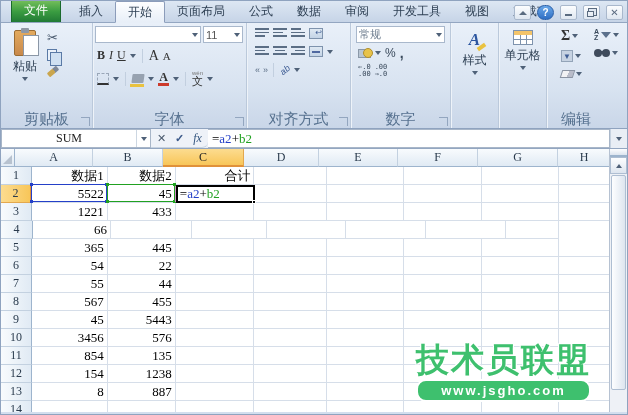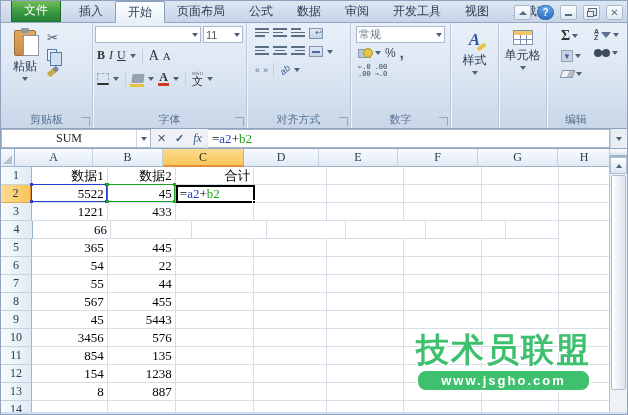--- a/index.html
+++ b/index.html
@@ -19,21 +19,21 @@
     border:1px solid #a9b8cc; border-radius:2px; background:linear-gradient(#fcfdfe,#dfe7f1); }
   .wc.round { border-radius:8px; background:linear-gradient(#6aa7e8,#2f6fc4); color:#fff; border-color:#2a5fa8; font-weight:bold; }
   .chev-up { width:0; height:0; border-left:4px solid transparent; border-right:4px solid transparent; border-bottom:4px solid #5a6b80; }
   .min-glyph { width:7px; height:2px; background:#5a6b80; margin-top:5px; }
   .restore-glyph { width:7px; height:6px; border:1px solid #5a6b80; box-shadow:2px -2px 0 -0px #dfe7f1, 2px -2px 0 1px #5a6b80; margin:2px 2px 0 0; }
 
   
   .ribbon { height:106px; background:linear-gradient(#e9f0f9,#d7e2f0 65%,#c9d6e8); border-bottom:1px solid #8fa3bf; display:flex; }
   .rgroup { position:relative; display:flex; flex-direction:column; border-right:1px solid #bbc9db; box-shadow:1px 0 0 #eef3f9; padding:3px 2px 0 2px; }
   .rgroup .gbody { flex:1; display:flex; }
-  .glabel { height:16px; font-size:11px; color:#56718f; text-align:center; line-height:14px; }
+  .glabel { height:16px; font-size:15px; color:#56718f; text-align:center; line-height:14px; }
   .launcher { position:absolute; right:2px; bottom:2px; width:9px; height:9px; border-left:1px solid #93a6bf; border-bottom:1px solid #93a6bf; transform:rotate(180deg); font-size:7px; color:#6e83a0; line-height:8px; text-align:center; }
   .smallbtn { display:flex; align-items:center; gap:2px; padding:1px 2px; }
 
   
   .g-clip { width:92px; }
   .bigbtn { width:44px; display:flex; flex-direction:column; align-items:center; justify-content:flex-start; padding-top:4px; gap:2px; font-size:12px; color:#2c3e52; }
   .clipboard-ic { position:relative; width:22px; height:26px; background:linear-gradient(#e3aa5e,#c9894b); border:1px solid #9a6c33; border-radius:2px; }
   .clipboard-ic::before { content:""; position:absolute; left:6px; top:-3px; width:8px; height:5px; background:#8f98a5; border-radius:1px; }
   .clipboard-ic::after { content:""; position:absolute; right:-4px; top:4px; width:14px; height:19px; background:#fff; border:1px solid #8b97a6; }
   .clip-col { display:flex; flex-direction:column; justify-content:flex-start; gap:4px; padding-top:4px; }
@@ -136,21 +136,21 @@
     display:flex; align-items:center; justify-content:flex-end; padding:0 3px; position:relative; }
   .cell.ref-blue, .cell.ref-green { z-index:2; }
   .cell.ref-blue::before { content:""; position:absolute; inset:-1px 0 0 -1px; border:1.5px solid #2440c8; pointer-events:none; }
   .cell.ref-green::before { content:""; position:absolute; inset:-1px 0 0 -1px; border:1.5px solid #21a121; pointer-events:none; }
   .hdl { position:absolute; width:3px; height:3px; z-index:3; }
   .cell.edit { justify-content:flex-start; background:#fff; border:2px solid #000; padding-left:2px; z-index:4;
     box-shadow:-2px 0 0 -1px #d48cc8; }
   .fillhandle { position:absolute; right:-3px; bottom:-3px; width:4px; height:4px; background:#000; border:1px solid #fff; }
 
   
-  .watermark { position:absolute; right:36px; bottom:20px; text-align:center; z-index:5; }
+  .watermark { position:absolute; right:36px; bottom:10px; text-align:center; z-index:5; }
   .wm-title { font-size:33px; font-weight:bold; color:#3ec06e; letter-spacing:2px; line-height:36px;
     text-shadow:-1px -1px 0 #fff, 1px -1px 0 #fff, -1px 1px 0 #fff, 1px 1px 0 #fff; }
   .wm-pill { margin-top:1px; background:#3ec06e; color:#fff; font-weight:bold; font-size:13px; letter-spacing:2px;
     border-radius:10px; padding:2px 10px; border:2px solid #fff; }
 
   
   .vscroll { position:absolute; right:0; top:0; width:18px; height:263px; background:#eef1f6; border-left:1px solid #b6c2d2; z-index:6; }
   .split { height:8px; background:linear-gradient(#fdfeff,#dde5ef); border-bottom:2px solid #9db4cd; }
   .sbtn { height:17px; display:flex; align-items:center; justify-content:center; background:linear-gradient(#fdfeff,#dde5ef); border:1px solid #aebed2; }
   .sthumb { margin:1px 1px; height:215px; background:linear-gradient(90deg,#fdfeff,#dde5ef); border:1px solid #aebed2; border-radius:2px; }

